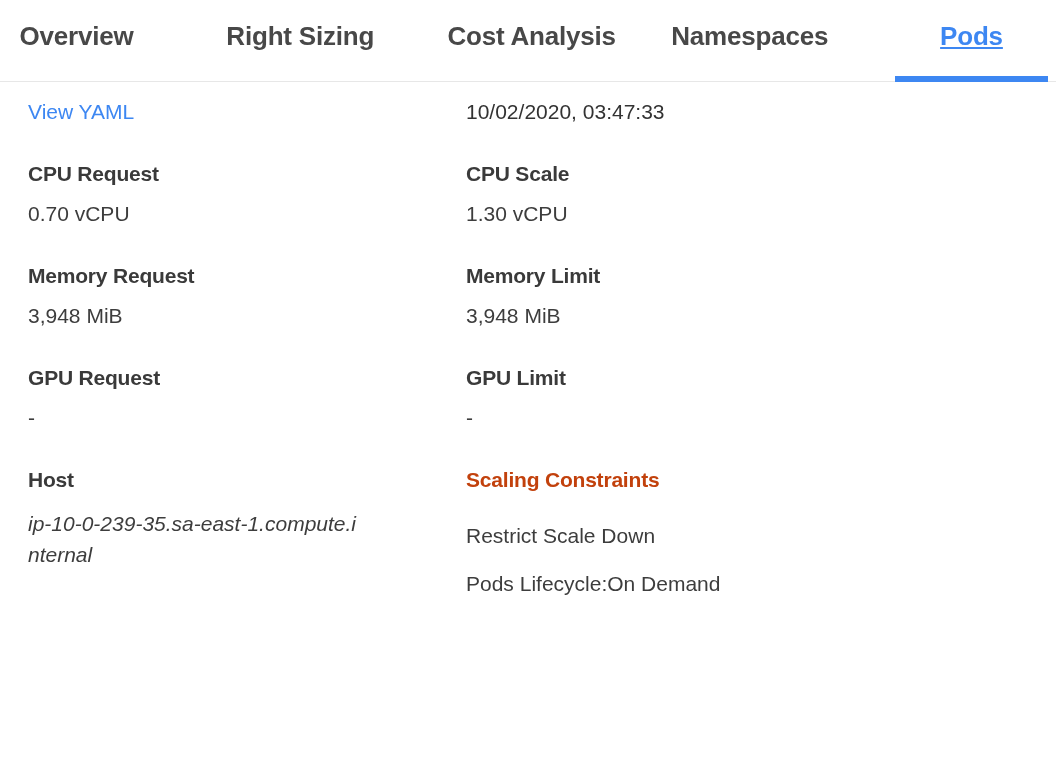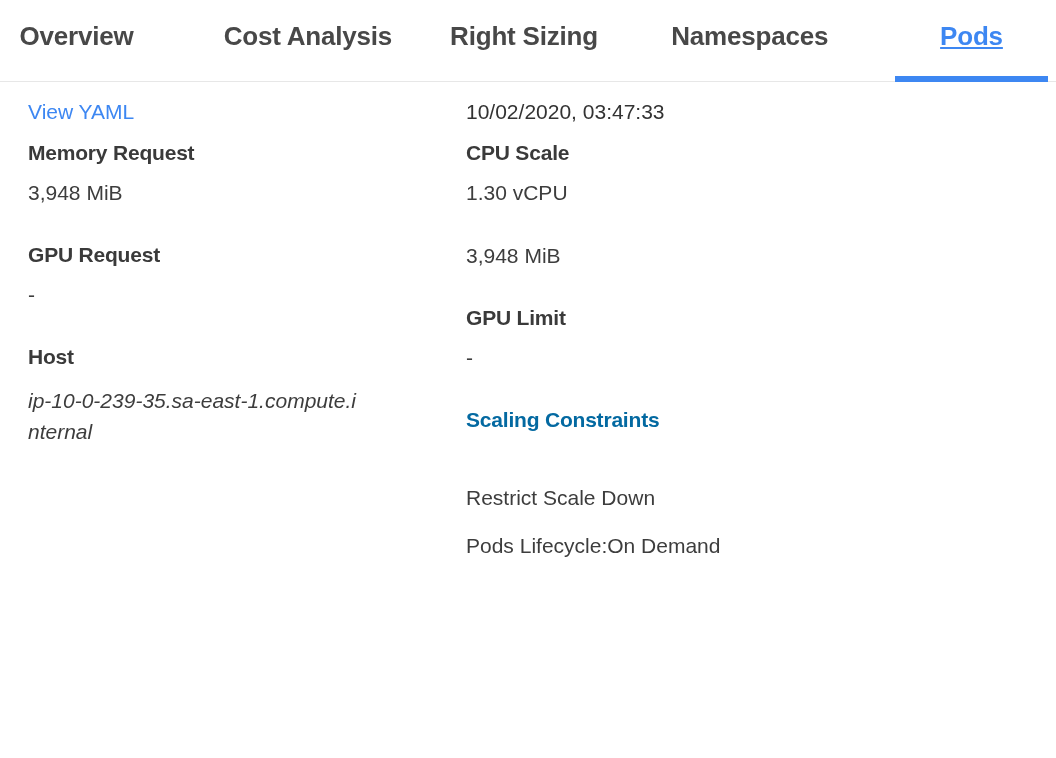--- a/index.html
+++ b/index.html
@@ -45,21 +45,21 @@
     display: grid;
     grid-template-columns: 438px auto;
     padding: 18px 20px 0 28px;
     align-items: start;
   }
   .col { min-width: 0; }
 
   .row-top {
     font-size: 21px;
     line-height: 23px;
-    margin-bottom: 19px;
+    margin-bottom: 40px;
     color: #333333;
   }
   .link {
     color: #3d87f2;
     cursor: pointer;
     text-decoration: none;
   }
   .field-label {
     font-size: 21px;
     line-height: 22px;
@@ -80,49 +80,53 @@
     word-break: break-all;
     display: block;
   }
   .host-width { max-width: 330px; font-style: italic; }
   .deploy-width { max-width: 385px; }
 
   .scaling-title {
     font-size: 21px;
     line-height: 22px;
     font-weight: 700;
-    color: #0369a1;
+    color: #c2410c;
     letter-spacing: -0.2px;
-    margin-bottom: 55px;
+    margin-bottom: 33px;
   }
   .scaling-item {
     font-size: 21px;
     line-height: 23px;
     color: #3d3d3d;
     margin-bottom: 25px;
   }
 </style>
 </head>
 <body>
 
 <div class="tabbar">
   <div class="tab">Overview</div>
+  <div class="tab">Right Sizing</div>
   <div class="tab">Cost Analysis</div>
-  <div class="tab">Right Sizing</div>
   <div class="tab">Namespaces</div>
   <div class="tab active">Pods</div>
 </div>
 
 <div class="content">
 
   <div class="col">
     <div class="row-top">
       <span class="link">View YAML</span>
     </div>
 
+    <div>
+      <div class="field-label">CPU Request</div>
+      <div class="field-value">0.70 vCPU</div>
+    </div>
 
     <div>
       <div class="field-label">Memory Request</div>
       <div class="field-value">3,948 MiB</div>
     </div>
 
     <div>
       <div class="field-label">GPU Request</div>
       <div class="field-value">-</div>
     </div>
@@ -135,20 +139,21 @@
 
   <div class="col">
     <div class="row-top">10/02/2020, 03:47:33</div>
 
     <div>
       <div class="field-label">CPU Scale</div>
       <div class="field-value">1.30 vCPU</div>
     </div>
 
     <div>
+      <div class="field-label">Memory Limit</div>
       <div class="field-value">3,948 MiB</div>
     </div>
 
     <div>
       <div class="field-label">GPU Limit</div>
       <div class="field-value">-</div>
     </div>
 
 
     <div>

